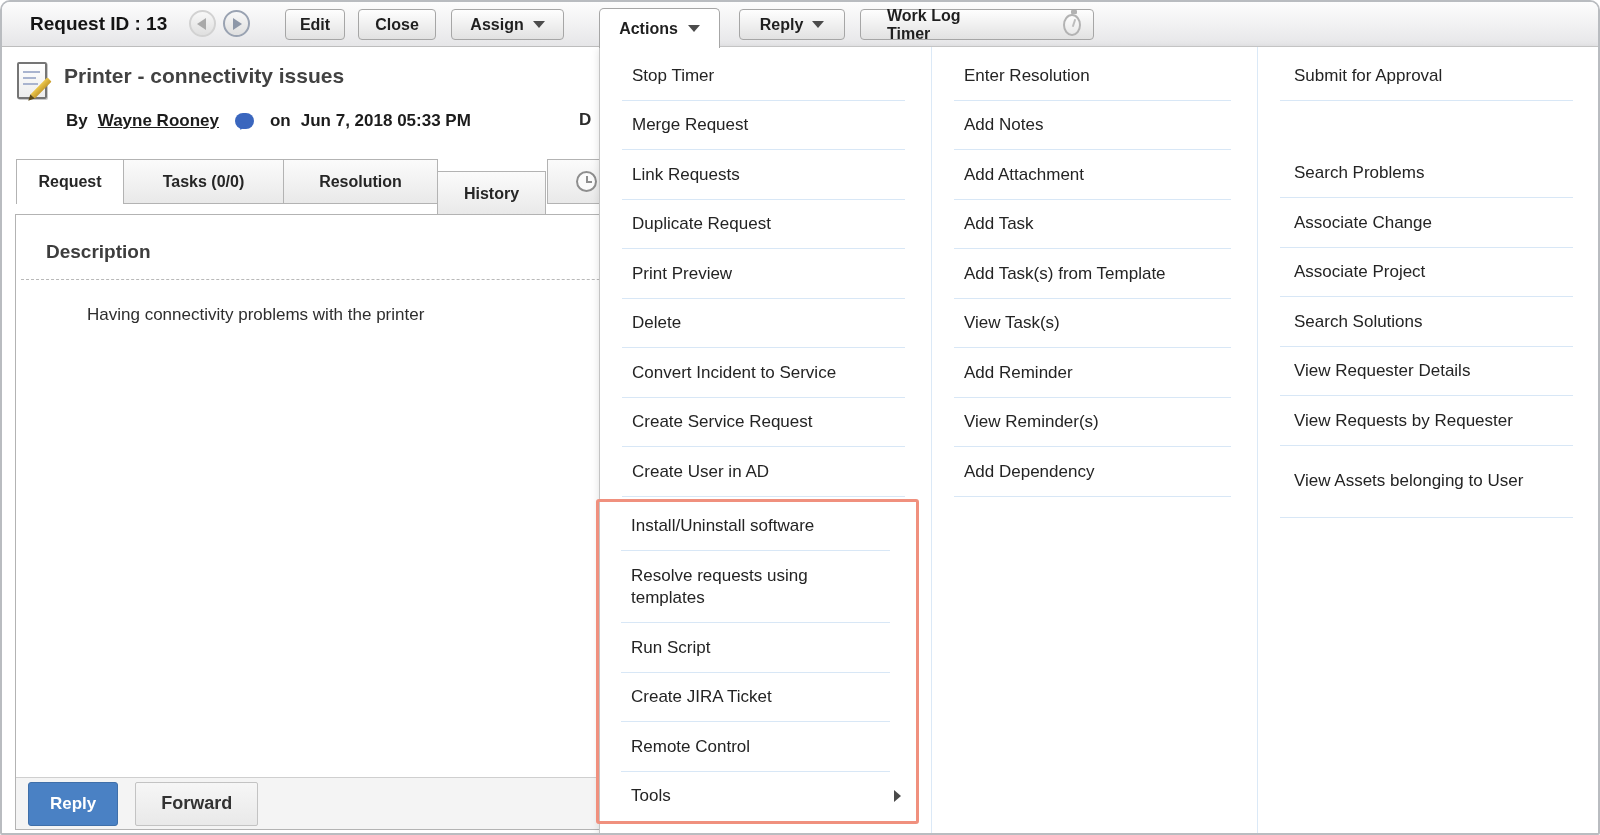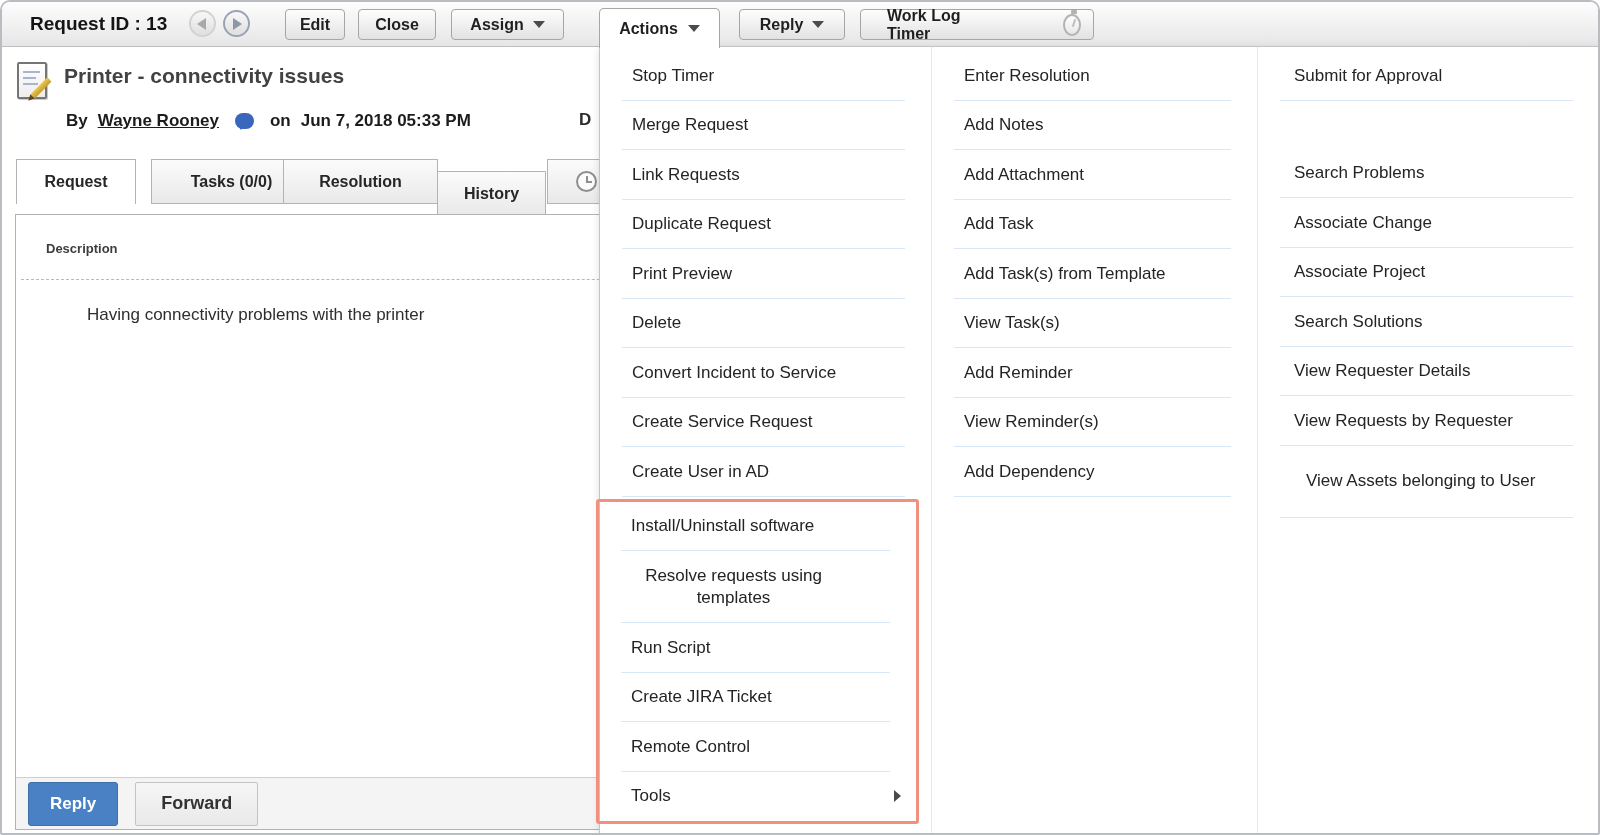--- a/index.html
+++ b/index.html
@@ -54,60 +54,60 @@
   .bubble-icon{position:relative;width:19px;height:16px;background:#3a66be;border-radius:9px;margin:0 6px;cursor:pointer;}
   .bubble-icon::after{content:"";position:absolute;left:1px;bottom:-6px;width:0;height:0;
                       border:5px solid transparent;border-top:8px solid #3a66be;transform:rotate(18deg);}
   .clipped-d{position:absolute;left:577px;top:108px;font-size:17px;font-weight:700;color:#2c2c2c;}
 
   
   .tab{position:absolute;top:157px;height:45px;box-sizing:border-box;cursor:pointer;
        border:1px solid #b3b3b3;background:linear-gradient(#fbfbfb,#e9e9e9);
        display:flex;align-items:center;justify-content:center;font-size:16px;font-weight:700;color:#262626;}
   .tab-active{background:#fff;border-bottom:none;z-index:2;}
-  .tab-request{left:14px;width:120px;}
-  .tab-tasks{left:121px;width:161px;margin-left:28px;}
+  .tab-request{left:14px;width:108px;}
+  .tab-tasks{left:121px;width:161px;}
   .tab-resolution{left:281px;width:155px;}
   .tab-history{left:435px;width:109px;margin-top:12px;}
   .tab-stub{left:545px;width:90px;justify-content:flex-start;padding-left:28px;}
   .clock-icon{position:relative;width:21px;height:21px;box-sizing:border-box;border:2px solid #8e8e8e;border-radius:50%;background:#fbfbfb;}
   .clock-icon::before{content:"";position:absolute;left:8px;top:3px;width:2px;height:7px;background:#8e8e8e;}
   .clock-icon::after{content:"";position:absolute;left:8px;top:8px;width:6px;height:2px;background:#8e8e8e;}
 
   
   .content-panel{position:absolute;left:13px;top:212px;width:1527px;height:616px;box-sizing:border-box;
                  border:1px solid #b3b3b3;background:#fff;}
-  .desc-heading{position:absolute;left:30px;top:26px;font-size:13px;font-weight:700;color:#3d3d3d;}
+  .desc-heading{position:absolute;left:30px;top:26px;font-size:19px;font-weight:700;color:#3d3d3d;}
   .dashed-sep{position:absolute;left:5px;right:5px;top:64px;border-top:1px dashed #b9b9b9;}
   .desc-text{position:absolute;left:30px;top:90px;font-size:17px;color:#2e2e2e;margin-left:41px;}
   .panel-footer{position:absolute;left:0;right:0;bottom:0;height:52px;box-sizing:border-box;
                 background:#f4f4f4;border-top:1px solid #cfcfcf;display:flex;align-items:center;padding-left:12px;gap:17px;}
   .reply-btn{height:42px;padding:0 21px;background:#4a81c4;border:1px solid #3f6fa9;border-radius:3px;
              color:#fff;font-size:17px;font-weight:700;display:flex;align-items:center;cursor:pointer;}
   .forward-btn{height:42px;padding:0 25px;background:linear-gradient(#f6f6f6,#e9e9e9);border:1px solid #c3c3c3;border-radius:2px;
                color:#333;font-size:18px;font-weight:600;display:flex;align-items:center;cursor:pointer;}
 
   
   .dropdown{position:absolute;left:597px;top:44px;width:1000px;height:791px;box-sizing:border-box;z-index:20;
             background:#fff;border:1px solid #c4c4c4;border-bottom:none;box-shadow:0 3px 8px rgba(0,0,0,0.12);}
   .col{position:absolute;top:0;bottom:0;box-sizing:border-box;padding-top:4px;}
   .col1{left:0;width:332px;border-right:1px solid #dbe9f7;}
   .col2{left:332px;width:326px;border-right:1px solid #dbe9f7;}
   .col3{left:658px;width:341px;}
   .mi{position:relative;min-height:49.5px;display:flex;align-items:center;box-sizing:border-box;
-      padding:0 26px 0 32px;font-size:17px;color:#242424;cursor:pointer;line-height:1.3;text-align:center;}
+      padding:0 26px 0 32px;font-size:17px;color:#242424;cursor:pointer;line-height:1.3;}
   .mi::after{content:"";position:absolute;left:22px;right:26px;bottom:0;border-bottom:1px solid #d8e7f6;}
   .mi.two{min-height:72px;}
   .col3 .mi{padding-left:36px;}
   .menu-spacer{height:48px;}
   .highlight-box{position:relative;box-sizing:border-box;margin:2px 12px 0 -4px;border:3px solid #f0907e;border-radius:3px;}
   .highlight-box .mi{}
   .highlight-box .mi:last-child::after{display:none;}
   .wrap-narrow span{display:inline-block;max-width:205px;}
-  .wrap-assets span{display:inline-block;max-width:238px;margin-left:12px;}
+  .wrap-assets span{display:inline-block;max-width:238px;}
   .submenu-arrow{position:absolute;right:15px;top:50%;margin-top:-6px;width:0;height:0;
                  border-top:6px solid transparent;border-bottom:6px solid transparent;border-left:7px solid #4a4a4a;}
   .stub-after{position:relative;height:12px;}
   .stub-after::after{content:"";position:absolute;left:22px;right:38px;bottom:0;border-bottom:1px solid #d8e7f6;}
 </style>
 </head>
 <body>
 
 <div class="page">
 

